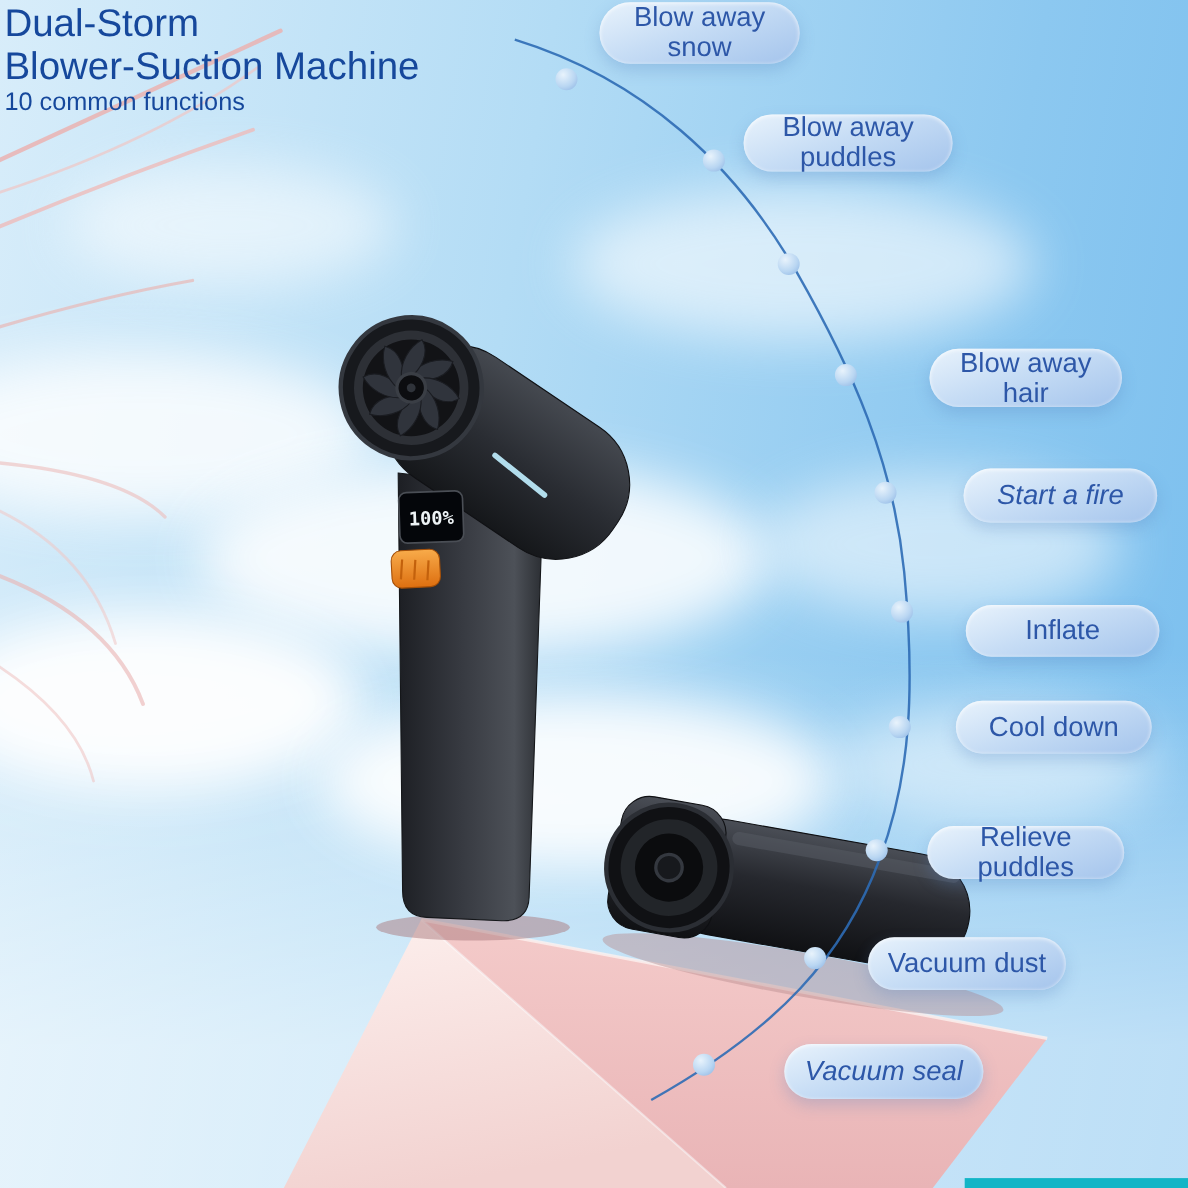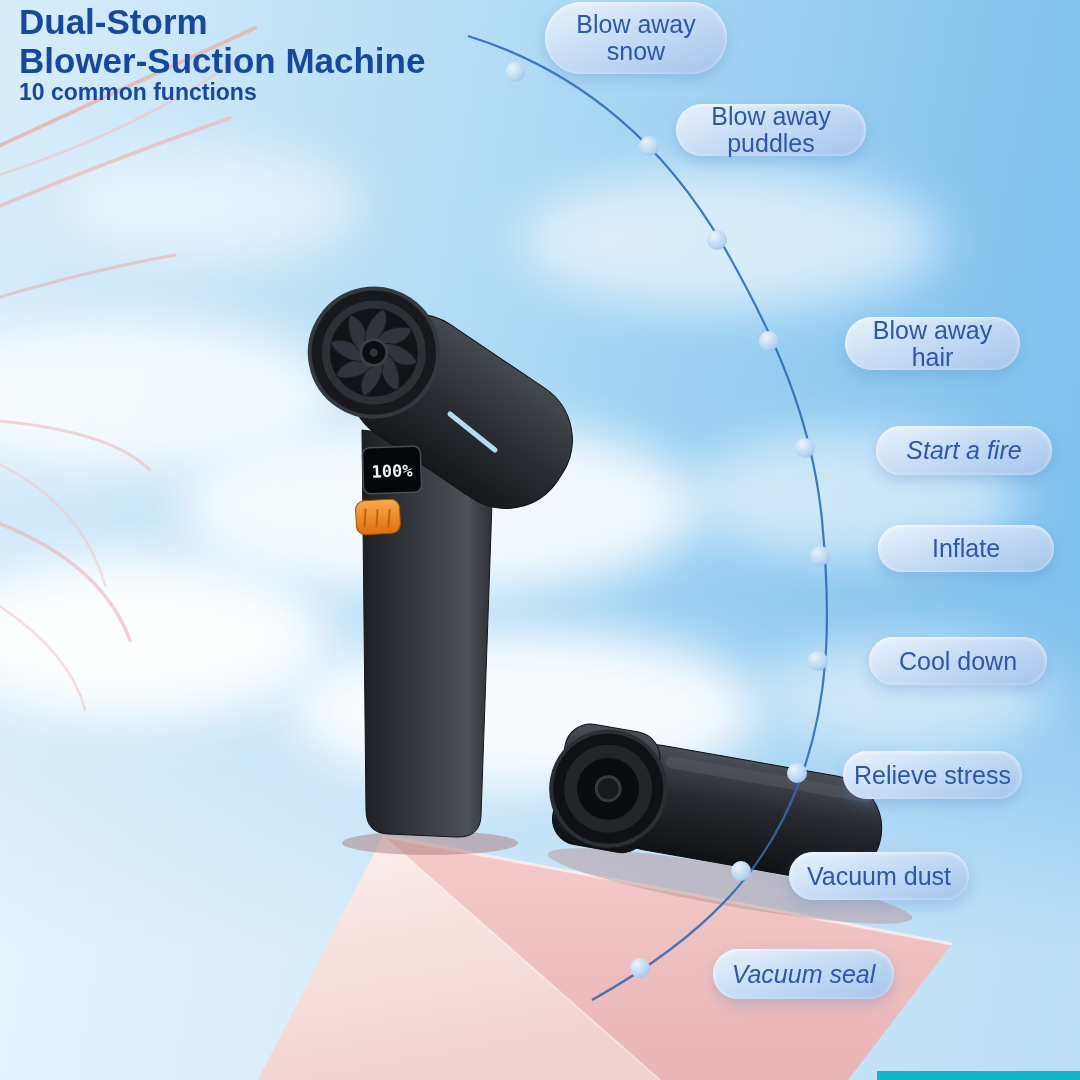--- a/index.html
+++ b/index.html
@@ -12,34 +12,34 @@
   .cloud{position:absolute;background:#ffffff;border-radius:50%;filter:blur(24px);z-index:1;}
   .c1{left:-90px;top:320px;width:430px;height:150px;opacity:.8;}
   .c2{left:180px;top:420px;width:520px;height:175px;opacity:.85;}
   .c3{left:-60px;top:555px;width:390px;height:165px;opacity:.95;}
   .c4{left:520px;top:170px;width:420px;height:140px;opacity:.6;}
   .c5{left:690px;top:430px;width:330px;height:130px;opacity:.55;}
   .c6{left:60px;top:150px;width:300px;height:110px;opacity:.55;}
   .c7{left:290px;top:630px;width:470px;height:160px;opacity:.9;}
   .c8{left:760px;top:640px;width:290px;height:110px;opacity:.5;}
   .scene{position:absolute;left:0;top:0;z-index:2;}
-  .title{position:absolute;left:19px;top:2px;z-index:4;color:#16489c;font-weight:bold;line-height:1.12;}
+  .title{position:absolute;left:4px;top:2px;z-index:4;color:#16489c;font-weight:normal;line-height:1.12;}
   .title .t1,.title .t2{font-size:35px;display:block;}
   .title .t3{font-size:23px;display:block;}
   .pill{position:absolute;z-index:3;display:flex;align-items:center;justify-content:center;
     text-align:center;border-radius:999px;color:#2d57a8;font-size:25px;font-weight:500;line-height:1.08;
     background:linear-gradient(160deg,#e9f3fc 0%,#c7ddf5 45%,#a4c4ec 100%);
     box-shadow:inset 0 1px 4px rgba(255,255,255,.8), 0 6px 14px rgba(86,130,190,.28);
     padding:2px 10px;box-sizing:border-box;}
-  .p1{left:545px;top:2px;width:182px;height:72px;}
+  .p1{left:545px;top:2px;width:182px;height:56px;}
   .p2{left:676px;top:104px;width:190px;height:52px;}
   .p3{left:789px;top:212px;width:157px;height:57px;}
   .p4{left:845px;top:317px;width:175px;height:53px;}
   .p5{left:876px;top:426px;width:176px;height:49px;font-style:italic;}
-  .p6{left:878px;top:525px;width:176px;height:47px;}
+  .p6{left:878px;top:550px;width:176px;height:47px;}
   .p7{left:869px;top:637px;width:178px;height:48px;}
   .p8{left:843px;top:751px;width:179px;height:48px;}
   .p9{left:789px;top:852px;width:180px;height:48px;}
   .p10{left:713px;top:949px;width:181px;height:50px;font-style:italic;}
   .teal-strip{position:absolute;left:877px;top:1071px;width:203px;height:9px;background:#12b5c6;z-index:3;}
 </style>
 </head>
 <body>
 
 <div class="stage">
@@ -174,18 +174,18 @@
     <span class="t2">Blower-Suction Machine</span>
     <span class="t3">10 common functions</span>
   </div>
 
   <div class="pill p1">Blow away snow</div>
   <div class="pill p2">Blow away puddles</div>
   <div class="pill p4">Blow away hair</div>
   <div class="pill p5">Start a fire</div>
   <div class="pill p6">Inflate</div>
   <div class="pill p7">Cool down</div>
-  <div class="pill p8">Relieve stress</div>
+  <div class="pill p8">Relieve puddles</div>
   <div class="pill p9">Vacuum dust</div>
   <div class="pill p10">Vacuum seal</div>
 
   <div class="teal-strip"></div>
 </div>
 
 </body></html>

